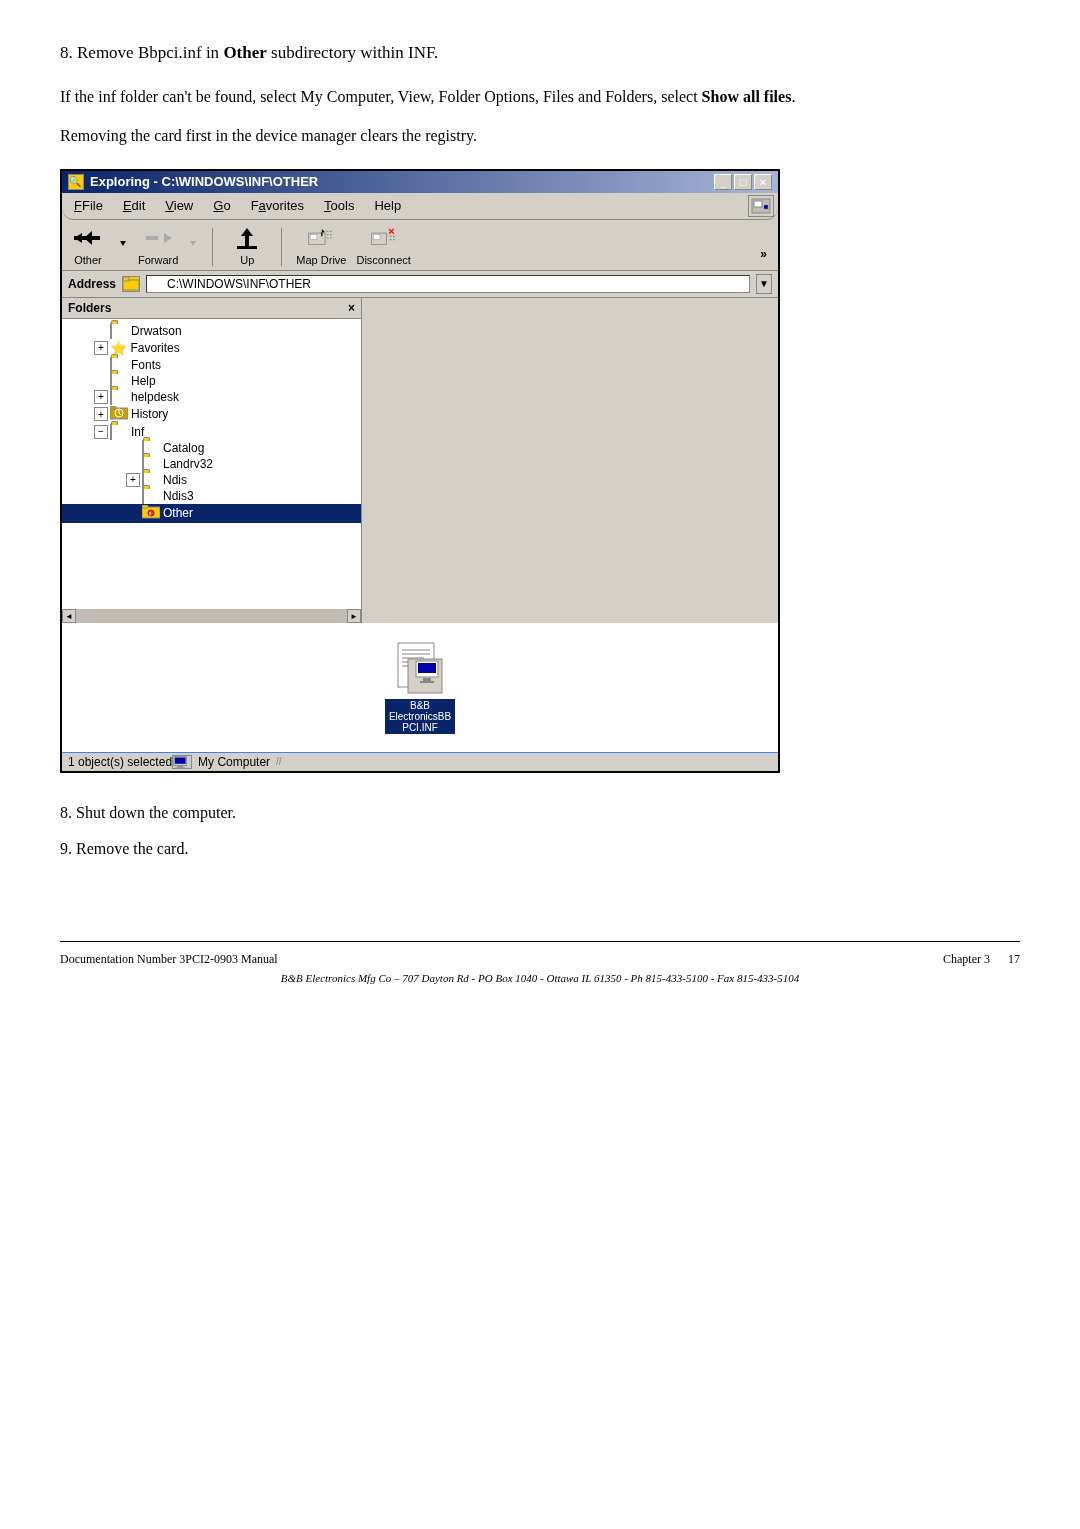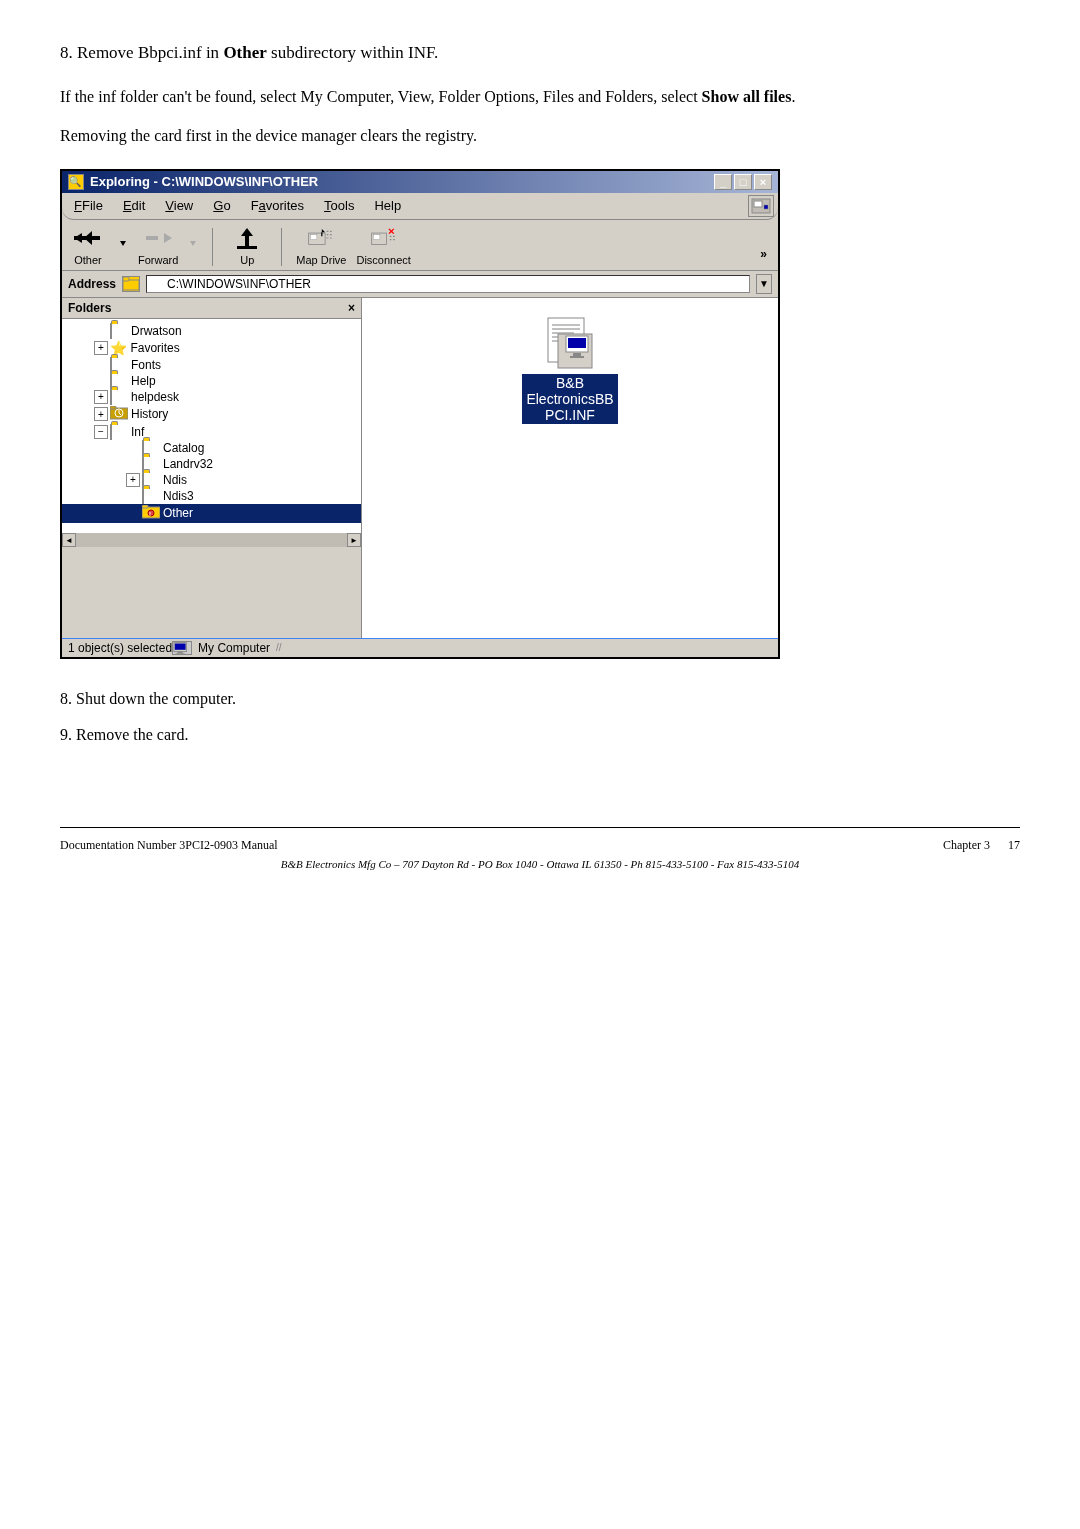--- a/index.html
+++ b/index.html
@@ -201,20 +201,21 @@
       display: flex;
       align-items: center;
       justify-content: center;
       font-size: 10px;
       cursor: pointer;
     }
 
     .explorer-body {
       display: flex;
       min-height: 340px;
+      flex-direction: column;
     }
 
     .folders-pane {
       width: 300px;
       background: #fff;
       border-right: 1px solid #888;
       overflow: hidden;
     }
     .folders-header {
       display: flex;
@@ -230,21 +231,21 @@
     }
     .folders-close {
       font-size: 12px;
       font-weight: bold;
       cursor: pointer;
     }
     .folder-tree {
       padding: 4px 0;
       font-size: 12px;
       overflow-y: auto;
-      height: 214px;
+      height: 290px;
     }
     .tree-item {
       display: flex;
       align-items: center;
       padding: 1px 0;
       cursor: pointer;
       white-space: nowrap;
     }
     .tree-indent { display: inline-block; width: 16px; flex-shrink: 0; }
     .tree-expander {
@@ -708,21 +709,21 @@
 
             <rect x="14" y="18" width="34" height="34" fill="#d4d0c8" stroke="#888" stroke-width="1"></rect>
 
             <rect x="22" y="20" width="22" height="16" fill="#fff" stroke="#888" stroke-width="1"></rect>
             <rect x="24" y="22" width="18" height="10" fill="#00a"></rect>
             <rect x="29" y="37" width="8" height="3" fill="#888"></rect>
             <rect x="26" y="40" width="14" height="2" fill="#888"></rect>
           </svg>
         </div>
 
-        <div style="background:#0a246a;color:#fff;font-size:14px;text-align:center;padding:1px 4px;font-family:Arial,sans-serif;margin-top:2px;">
+        <div style="background:#0a246a;color:#fff;font-size:10px;text-align:center;padding:1px 4px;font-family:Arial,sans-serif;margin-top:2px;">
           <span>B&amp;B</span><br>
           <span>ElectronicsBB</span><br>
           <span>PCI.INF</span>
         </div>
       </div>
     </div>
 
   </div>
 
   <div class="status-bar">

